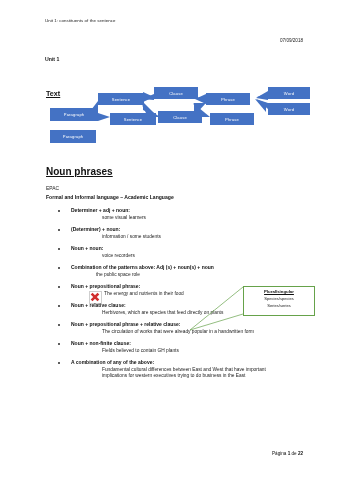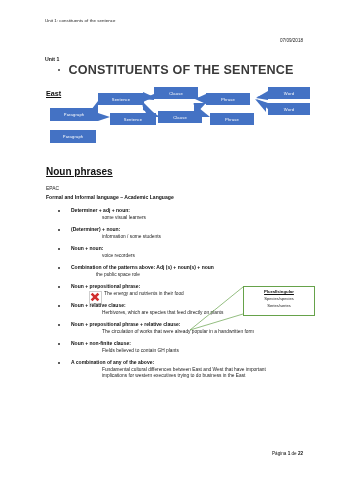--- a/index.html
+++ b/index.html
@@ -228,27 +228,23 @@
 </style>
 </head>
 <body>
 
 <div class="page">
 
   <div class="doc-header">Unit 1: constituents of the sentence</div>
   <div class="doc-date">07/09/2018</div>
 
   <div class="unit-label">Unit 1</div>
-  <div class="title-row">
-    <span class="title-bullet"></span>
-    <span class="doc-title">CONSTITUENTS OF THE SENTENCE</span>
-  </div>
 
   <div class="diagram">
-    <div class="text-label">East</div>
+    <div class="text-label">Text</div>
 
     <svg width="339" height="68">
 
       <polygon points="98,21 86,28 98,28" fill="#4472C4"></polygon>
       <polygon points="98,15 98,24 88,28" fill="#4472C4"></polygon>
 
       <polygon points="110,31 98,27 98,35" fill="#4472C4"></polygon>
 
       <polygon points="143,6 143,16 154,11" fill="#4472C4"></polygon>
       <polygon points="142,13 154,8 154,14" fill="#4472C4"></polygon>

